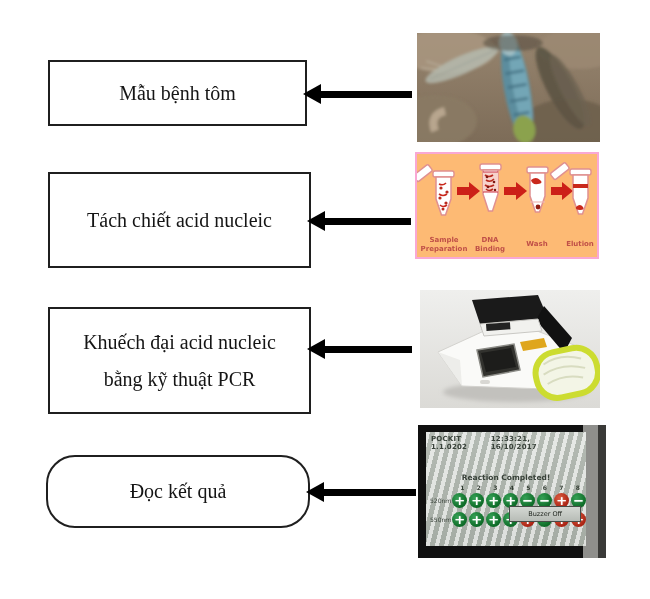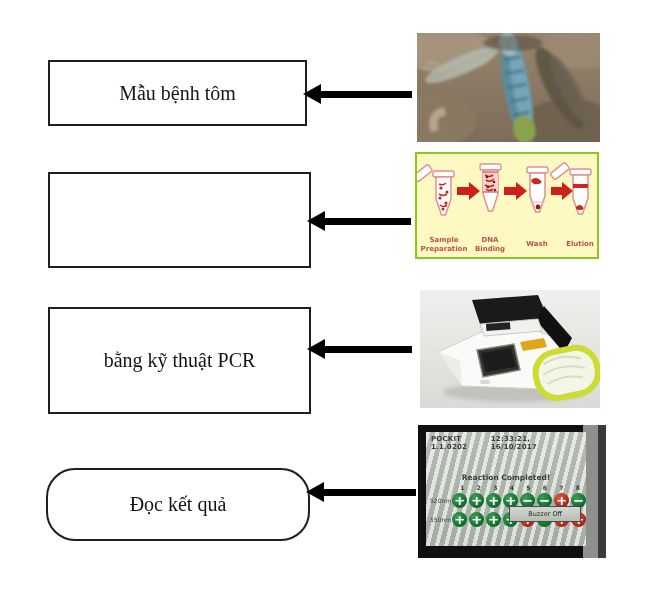--- a/index.html
+++ b/index.html
@@ -11,39 +11,39 @@
   
   .flow-box {
     position:absolute; border:2px solid #1f1f1f; background:#fff;
     display:flex; flex-direction:column; justify-content:center; 
     text-align:center; color:#151515; font-size:20px; line-height:1.85;
   }
   .flow-box .line { display:block; }
   #box-sample        { left:48px;  top:60px;  width:255px; height:62px; }
   #box-extraction    { left:48px;  top:172px; width:259px; height:92px; }
   #box-amplification { left:48px;  top:307px; width:259px; height:103px; }
-  #box-readout       { left:46px;  top:468px; width:260px; height:69px;border-radius:29px; }
+  #box-readout       { left:46px;  top:455px; width:260px; height:69px;border-radius:29px; }
 
   
   .arrow { position:absolute; height:20px; display:flex; align-items:center; }
   .arrow .head {
     width:0; height:0; flex:0 0 auto;
     border-top:10px solid transparent; border-bottom:10px solid transparent;
     border-right:18px solid #000;
   }
   .arrow .shaft { height:7px; background:#000; flex:1 1 auto; }
   #arrow-1 { left:303px; top:84px;  width:109px; }
   #arrow-2 { left:307px; top:211px; width:104px; }
   #arrow-3 { left:307px; top:339px; width:105px; }
   #arrow-4 { left:306px; top:482px; width:110px; }
 
   
   .img { position:absolute; overflow:hidden; }
   #img-shrimp    { left:417px; top:33px;  width:183px; height:109px; }
-  #img-extract   { left:415px; top:152px; width:184px; height:107px; border:2px solid #84cc16; background:#fef9c3; box-sizing:border-box; }
+  #img-extract   { left:415px; top:152px; width:184px; height:107px; border:2px solid #f9a8d4; background:#fdba74; box-sizing:border-box; }
   #img-machine   { left:420px; top:290px; width:180px; height:118px; }
   #img-screen    { left:418px; top:425px; width:188px; height:133px; background:linear-gradient(to right,#101010 0 88%, #8f8f8c 88% 96%, #3a3a38 96%); }
 
   
   .screen {
     position:absolute; left:8px; top:7px; width:160px; height:114px;
     background:
       repeating-linear-gradient(104deg, rgba(255,255,255,.55) 0 4px, rgba(120,130,120,.25) 4px 9px),
       linear-gradient(180deg,#c8cdc7,#b4bab3);
     color:#39423a; font-family:"DejaVu Sans","Liberation Sans",sans-serif;
@@ -70,23 +70,25 @@
   }
 </style>
 </head>
 <body>
 
 <div class="flow-box" id="box-sample">
   <span class="line">Mẫu bệnh tôm</span>
 </div>
 
 <div class="flow-box" id="box-extraction">
+  <span class="line">Tách chiết acid nucleic</span>
 </div>
 
 <div class="flow-box" id="box-amplification">
+  <span class="line">Khuếch đại acid nucleic</span>
   <span class="line">bằng kỹ thuật PCR</span>
 </div>
 
 <div class="flow-box" id="box-readout">
   <span class="line">Đọc kết quả</span>
 </div>
 
 <div class="arrow" id="arrow-1">
     <div class="head"></div>
     <div class="shaft"></div>

